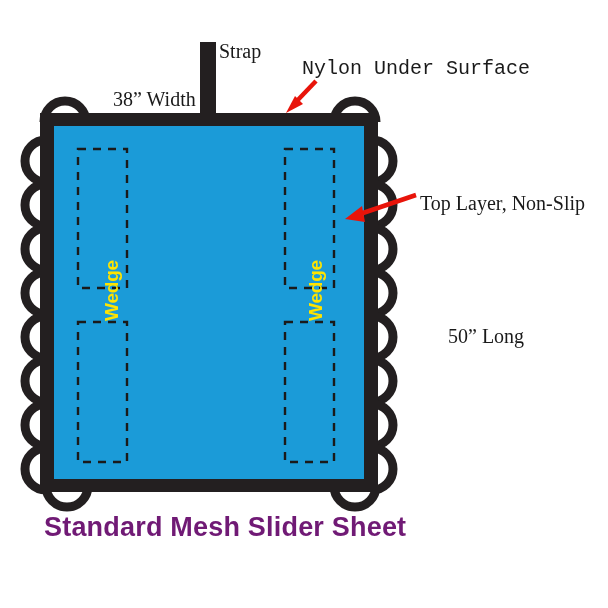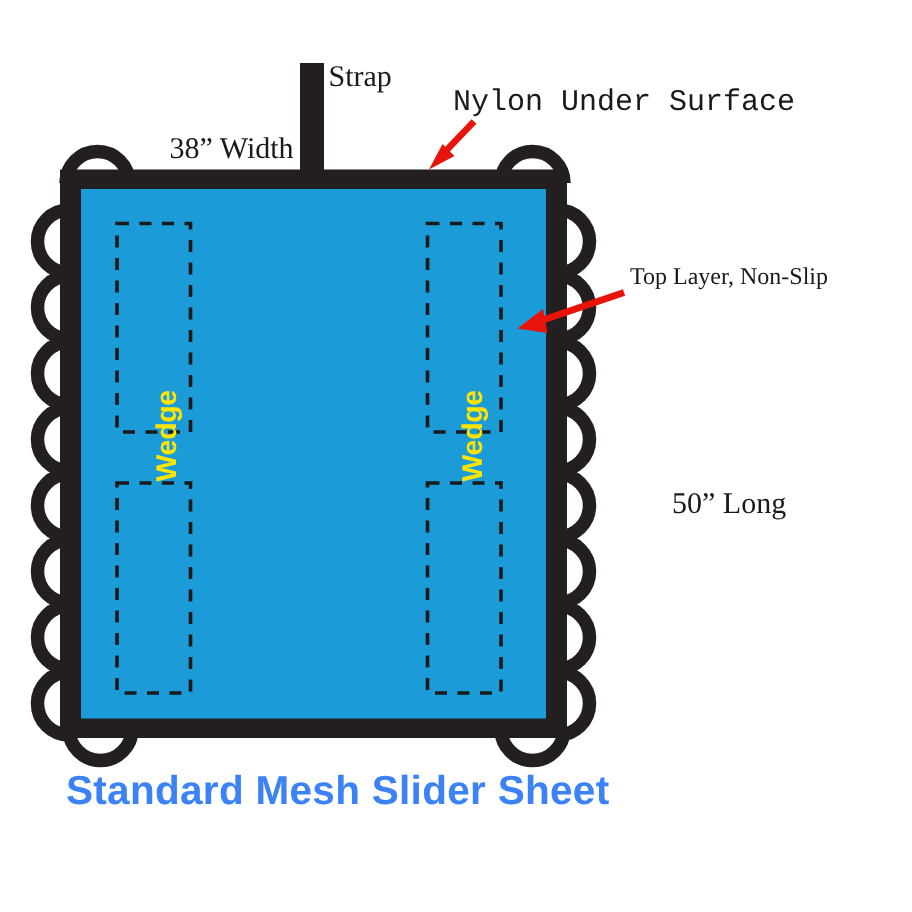--- a/index.html
+++ b/index.html
@@ -48,38 +48,38 @@
     font-family: Liberation Mono, monospace;
   }
   #label-width {
     left: 87px;
     top: 89px;
     font-size: 20px;
     margin-left: 26px;
   }
   #label-toplayer {
     left: 420px;
-    top: 177px;
-    font-size: 16px;
+    top: 193px;
+    font-size: 20px;
   }
   #label-long {
     left: 411px;
     top: 326px;
     font-size: 20px;
     margin-left: 37px;
   }
   #caption-title {
     position: absolute;
     left: 44px;
     top: 512px;
     font-family: "Liberation Sans", sans-serif;
     font-weight: bold;
     font-size: 27px;
     letter-spacing: 0.2px;
-    color: #3b82f6;
+    color: #701a75;
     white-space: nowrap;
   }
   .wedge-label {
     position: absolute;
     font-family: "Liberation Sans", sans-serif;
     font-weight: bold;
     font-size: 19px;
     color: #FFE400;
     white-space: nowrap;
     transform-origin: 0 0;

